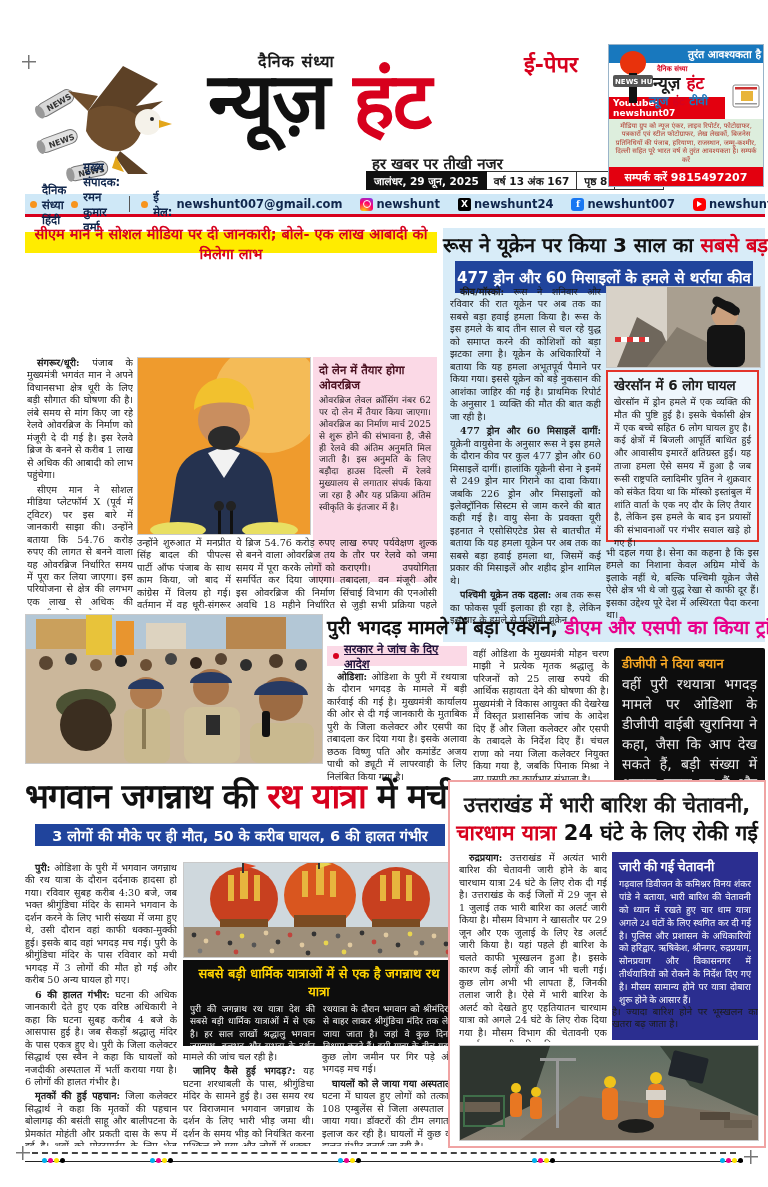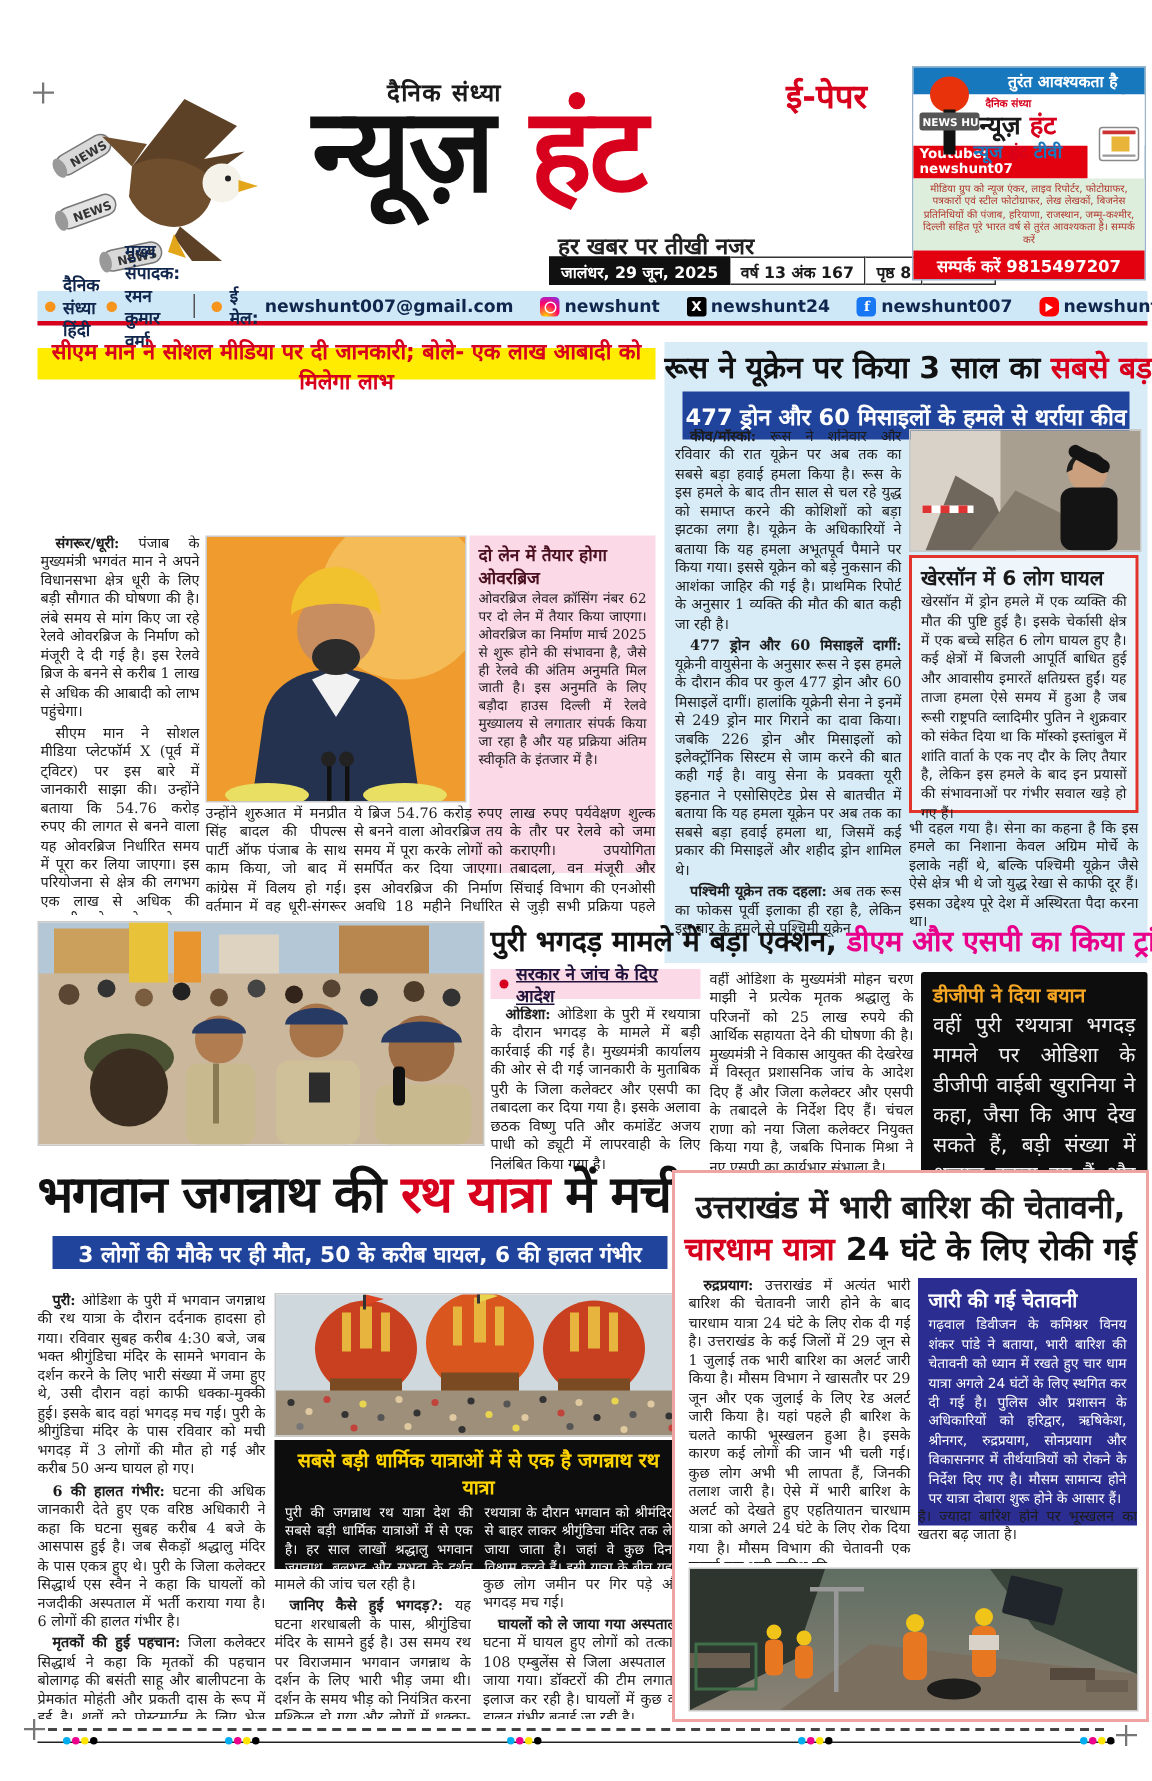--- a/index.html
+++ b/index.html
@@ -14,34 +14,34 @@
   .brand-main{font-size:78px;font-weight:900;line-height:.95;letter-spacing:-2px;white-space:nowrap;}
   .brand-red{color:#d7001d;}
   .epaper{color:#d7001d;font-size:22px;font-weight:900;}
   .tagline{font-size:15px;font-weight:bold;color:#222;}
   .datebar{display:flex;height:19px;font-size:10.5px;font-weight:bold;align-items:stretch;}
   .datebar span{display:flex;align-items:center;padding:0 7px;border:1px solid #333;border-left:none;background:#fff;}
   .datebar .seg-dark{background:#101010;color:#fff;border:1px solid #101010;}
   .datebar .seg-price{color:#d7001d;}
   
   .adbox{width:154px;height:141px;border:1px solid #9ab4c9;display:flex;flex-direction:column;font-family:"DejaVu Sans",sans-serif;}
-  .adbox-head{background:#1878be;color:#fff;font-size:10.5px;font-weight:bold;text-align:right;padding:2px 18px;}
+  .adbox-head{background:#1878be;color:#fff;font-size:10.5px;font-weight:bold;text-align:right;padding:2px 2px;}
   .adbox-brand{position:relative;background:#fff;height:50px;}
   .adbox-brand .b-small{position:absolute;left:48px;top:1px;color:#d7001d;font-size:7px;font-weight:bold;}
   .adbox-brand .b-main{position:absolute;left:44px;top:8px;font-size:17px;font-weight:900;}
   .adbox-brand .b-tv{position:absolute;left:40px;top:29px;color:#1878be;font-size:12px;font-weight:900;}
   .adbox-yt{background:#e3000f;color:#fff;font-size:9px;font-weight:bold;padding:1px 4px;width:70%;}
   .adbox-body{background:#ddeedd;color:#b03a2e;font-size:6.8px;line-height:1.25;text-align:center;padding:3px 4px;flex:1;}
   .adbox-contact{background:#e3000f;color:#fff;font-size:11px;font-weight:900;text-align:center;padding:2px 0;}
   
   .infostrip{width:740px;height:23px;background:#cfe8f7;display:flex;align-items:center;
     font-size:11.5px;font-weight:bold;color:#10264c;border-bottom:3px solid #d7001d;box-sizing:border-box;}
   .infostrip .dot{width:7px;height:7px;border-radius:50%;background:#f7941d;margin:0 5px;flex:none;}
   .infostrip .sep{width:1px;height:16px;background:#555;margin:0 6px;flex:none;}
-  .soc{display:flex;align-items:flex-end;margin-left:18px;}
+  .soc{display:flex;align-items:center;margin-left:18px;}
   .soc .h{margin-left:3px;}
   .ic{width:13px;height:13px;border-radius:3px;flex:none;display:flex;align-items:center;justify-content:center;color:#fff;font-size:9px;font-weight:bold;}
   .ic-insta{background:radial-gradient(circle at 30% 100%,#ffd600,#ff0169 55%,#7638fa);}
   .ic-insta i{width:6px;height:6px;border:1.4px solid #fff;border-radius:50%;display:block;}
   .ic-x{background:#000;border-radius:2px;}
   .ic-fb{background:#1877f2;font-family:"DejaVu Serif",serif;}
   .ic-yt{background:#ff0000;border-radius:4px;}
   .ic-yt i{display:block;width:0;height:0;border-left:5px solid #fff;border-top:3.5px solid transparent;border-bottom:3.5px solid transparent;}
   
   .txt{font-family:"DejaVu Serif",serif;font-size:9.6px;line-height:1.3;text-align:justify;color:#1c1c1c;overflow:hidden;}
@@ -409,21 +409,21 @@
   </div>
 
   <div class="abs uttar" style="left:448px;top:780px;width:318px;height:368px;">
     <div class="uttar-h" style="margin-top:8px;">उत्तराखंड में भारी बारिश की चेतावनी,</div>
     <div class="uttar-h">
       <span class="h-red">चारधाम यात्रा</span><span class="h-black"> 24 घंटे के लिए रोकी गई</span>
     </div>
     <div class="abs txt" style="left:9px;top:70px;width:148px;height:190px;">
       <p><span class="ld">रुद्रप्रयाग:</span> <span>उत्तराखंड में अत्यंत भारी बारिश की चेतावनी जारी होने के बाद चारधाम यात्रा 24 घंटे के लिए रोक दी गई है। उत्तराखंड के कई जिलों में 29 जून से 1 जुलाई तक भारी बारिश का अलर्ट जारी किया है। मौसम विभाग ने खासतौर पर 29 जून और एक जुलाई के लिए रेड अलर्ट जारी किया है। यहां पहले ही बारिश के चलते काफी भूस्खलन हुआ है। इसके कारण कई लोगों की जान भी चली गई। कुछ लोग अभी भी लापता हैं, जिनकी तलाश जारी है। ऐसे में भारी बारिश के अलर्ट को देखते हुए एहतियातन चारधाम यात्रा को अगले 24 घंटे के लिए रोक दिया गया है। मौसम विभाग की चेतावनी एक जुलाई तक भारी बारिश की</span></p>
     </div>
-    <div class="abs bluebox" style="left:162px;top:70px;width:146px;height:165px;">
+    <div class="abs bluebox" style="left:162px;top:70px;width:146px;height:188px;font-family:Liberation Serif, serif;">
       <div class="bt">जारी की गई चेतावनी</div>
       <div class="bx">गढ़वाल डिवीजन के कमिश्नर विनय शंकर पांडे ने बताया, भारी बारिश की चेतावनी को ध्यान में रखते हुए चार धाम यात्रा अगले 24 घंटों के लिए स्थगित कर दी गई है। पुलिस और प्रशासन के अधिकारियों को हरिद्वार, ऋषिकेश, श्रीनगर, रुद्रप्रयाग, सोनप्रयाग और विकासनगर में तीर्थयात्रियों को रोकने के निर्देश दिए गए है। मौसम सामान्य होने पर यात्रा दोबारा शुरू होने के आसार हैं।</div>
     </div>
     <div class="abs txt" style="left:162px;top:224px;width:146px;height:36px;">है। ज्यादा बारिश होने पर भूस्खलन का खतरा बढ़ जाता है।</div>
     <div class="abs photo-frame" style="left:9px;top:263px;width:298px;height:94px;">
       <svg width="298" height="94" viewBox="0 0 298 94">
         <defs>
             <linearGradient id="lg1" x1="0" y1="0" x2="0" y2="1">
               <stop offset="0" stop-color="#5f6e62"></stop>
               <stop offset="1" stop-color="#8a8274"></stop>

